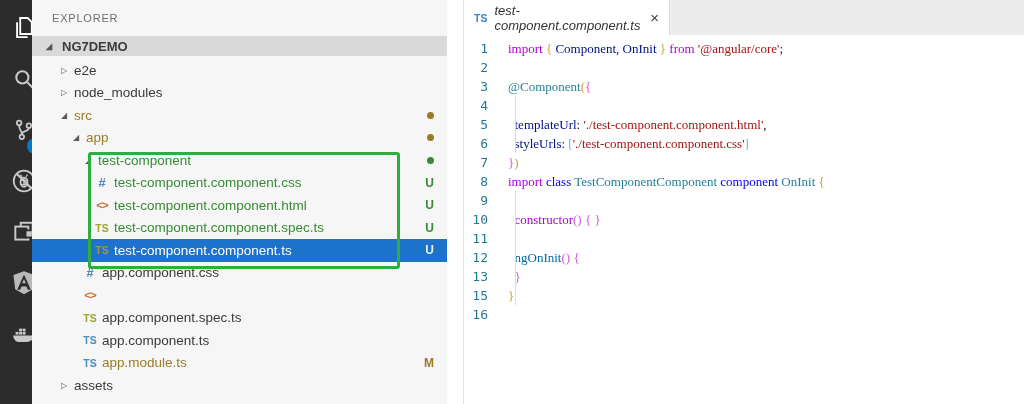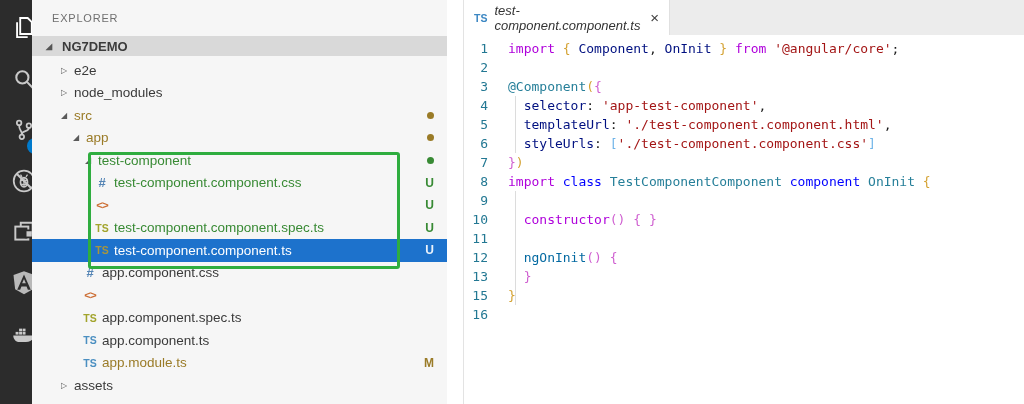--- a/index.html
+++ b/index.html
@@ -50,21 +50,21 @@
   .tab{width:206px;height:35px;background:#ffffff;display:flex;align-items:center;
     box-sizing:border-box;padding:0 10px;gap:7px;font-size:13px;font-style:italic;
     color:#333;border-right:1px solid #e0e0e0;}
   .ticon{font-style:normal;font-weight:bold;font-size:10.5px;color:#3c87c3;}
   .tclose{margin-left:auto;font-style:normal;font-size:15px;color:#3f3f3f;cursor:pointer;}
   .code{position:relative;padding-top:4px;font-family:"DejaVu Sans Mono","Liberation Mono",monospace;
     font-size:13px;line-height:19px;}
   .cl{display:flex;height:19px;}
   .ln{width:40px;padding-right:16px;box-sizing:border-box;text-align:right;
     color:#237893;flex:none;}
-  .lc{white-space:pre;padding-left:4px;}
+  .lc{white-space:pre;padding-left:4px;font-family:Liberation Serif, serif;}
   .c-pl{color:#1b1b1b}.c-kw{color:#af00db}.c-kwb{color:#0000ff}
   .c-var{color:#001080}.c-type{color:#267f99}.c-str{color:#a31515}
   .c-fn{color:#0369a1}.c-dec{color:#267f99}
   .c-b1{color:#d4a232}.c-b2{color:#cf5fd0}.c-b3{color:#6fb4e8}
   .guide{position:absolute;width:1px;background:#dcdcdc;left:51px;}
   .g1{top:96px;height:57px;}
   .g2{top:191px;height:114px;}
 
   
   .annotation{position:absolute;left:88px;top:152px;width:312px;height:117px;
@@ -162,20 +162,21 @@
           <span class="lbl t-untracked">test-component</span>
           <span class="badge dot t-untracked"></span>
         </div>
         <div class="row" style="padding-left: 62px;">
           <span class="ficon css">#</span>
           <span class="lbl t-untracked">test-component.component.css</span>
           <span class="badge t-untracked">U</span>
         </div>
         <div class="row" style="padding-left: 62px;">
           <span class="ficon html">&lt;&gt;</span>
+          <span class="lbl t-untracked">test-component.component.html</span>
           <span class="badge t-untracked">U</span>
         </div>
         <div class="row" style="padding-left: 62px;">
           <span class="ficon ts-spec">TS</span>
           <span class="lbl t-untracked">test-component.component.spec.ts</span>
           <span class="badge t-untracked">U</span>
         </div>
         <div class="row selected" style="padding-left: 62px;">
           <span class="ficon ts" style="color: rgb(166, 149, 63);">TS</span>
           <span class="lbl t-untracked">test-component.component.ts</span>
@@ -224,21 +225,20 @@
         <div class="cl">
           <span class="ln">2</span>
           <span class="lc"></span>
         </div>
         <div class="cl">
           <span class="ln">3</span>
           <span class="lc"><span class="c-dec">@Component</span><span class="c-b1">(</span><span class="c-b2">{</span></span>
         </div>
         <div class="cl">
           <span class="ln">4</span>
-          <span class="lc"><span class="c-pl">  </span><span class="c-var">selector</span><span class="c-pl">: </span><span class="c-str">'app-test-component'</span><span class="c-pl">,</span></span>
         </div>
         <div class="cl">
           <span class="ln">5</span>
           <span class="lc"><span class="c-pl">  </span><span class="c-var">templateUrl</span><span class="c-pl">: </span><span class="c-str">'./test-component.component.html'</span><span class="c-pl">,</span></span>
         </div>
         <div class="cl">
           <span class="ln">6</span>
           <span class="lc"><span class="c-pl">  </span><span class="c-var">styleUrls</span><span class="c-pl">: </span><span class="c-b3">[</span><span class="c-str">'./test-component.component.css'</span><span class="c-b3">]</span></span>
         </div>
         <div class="cl">

